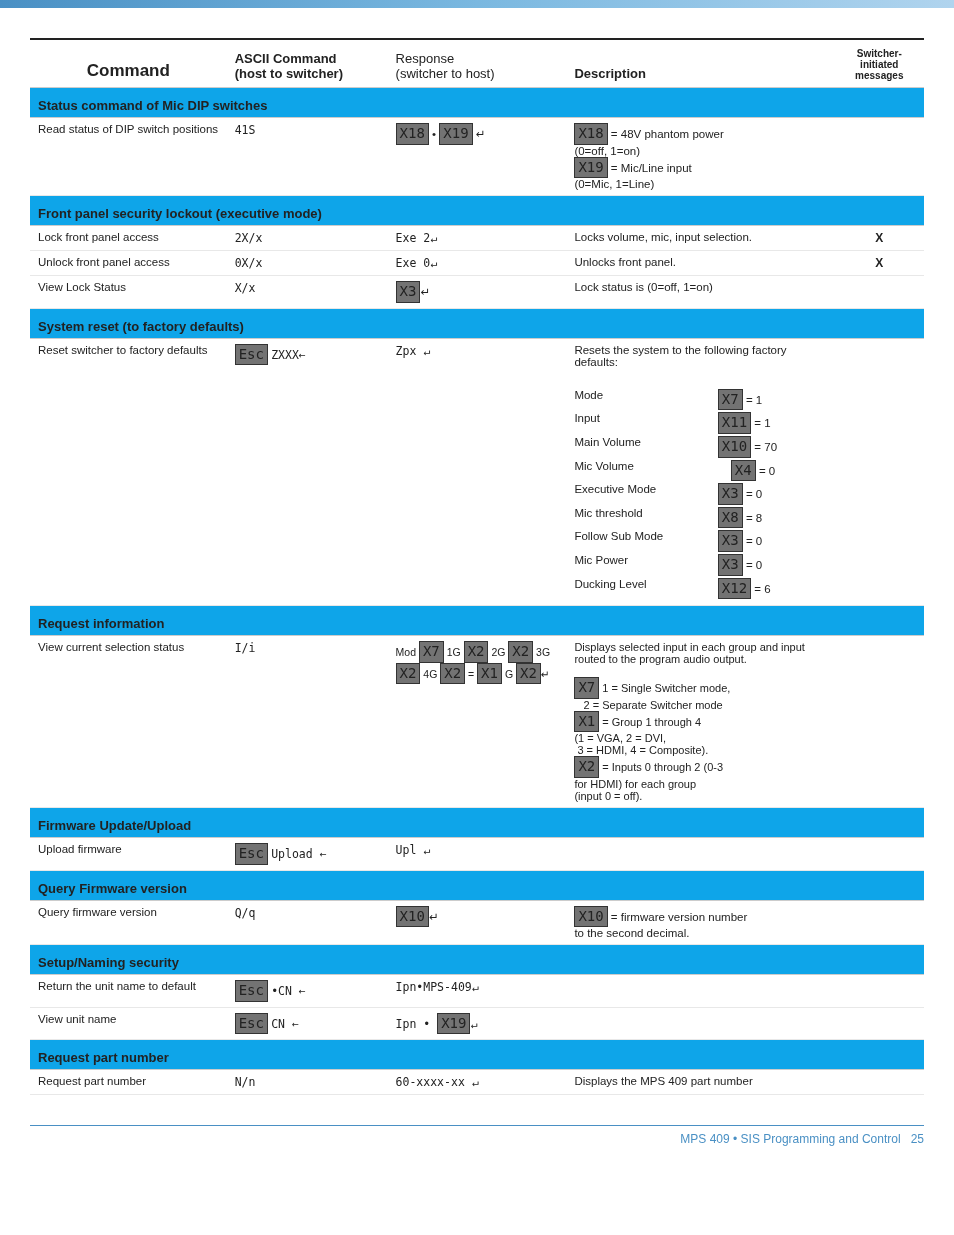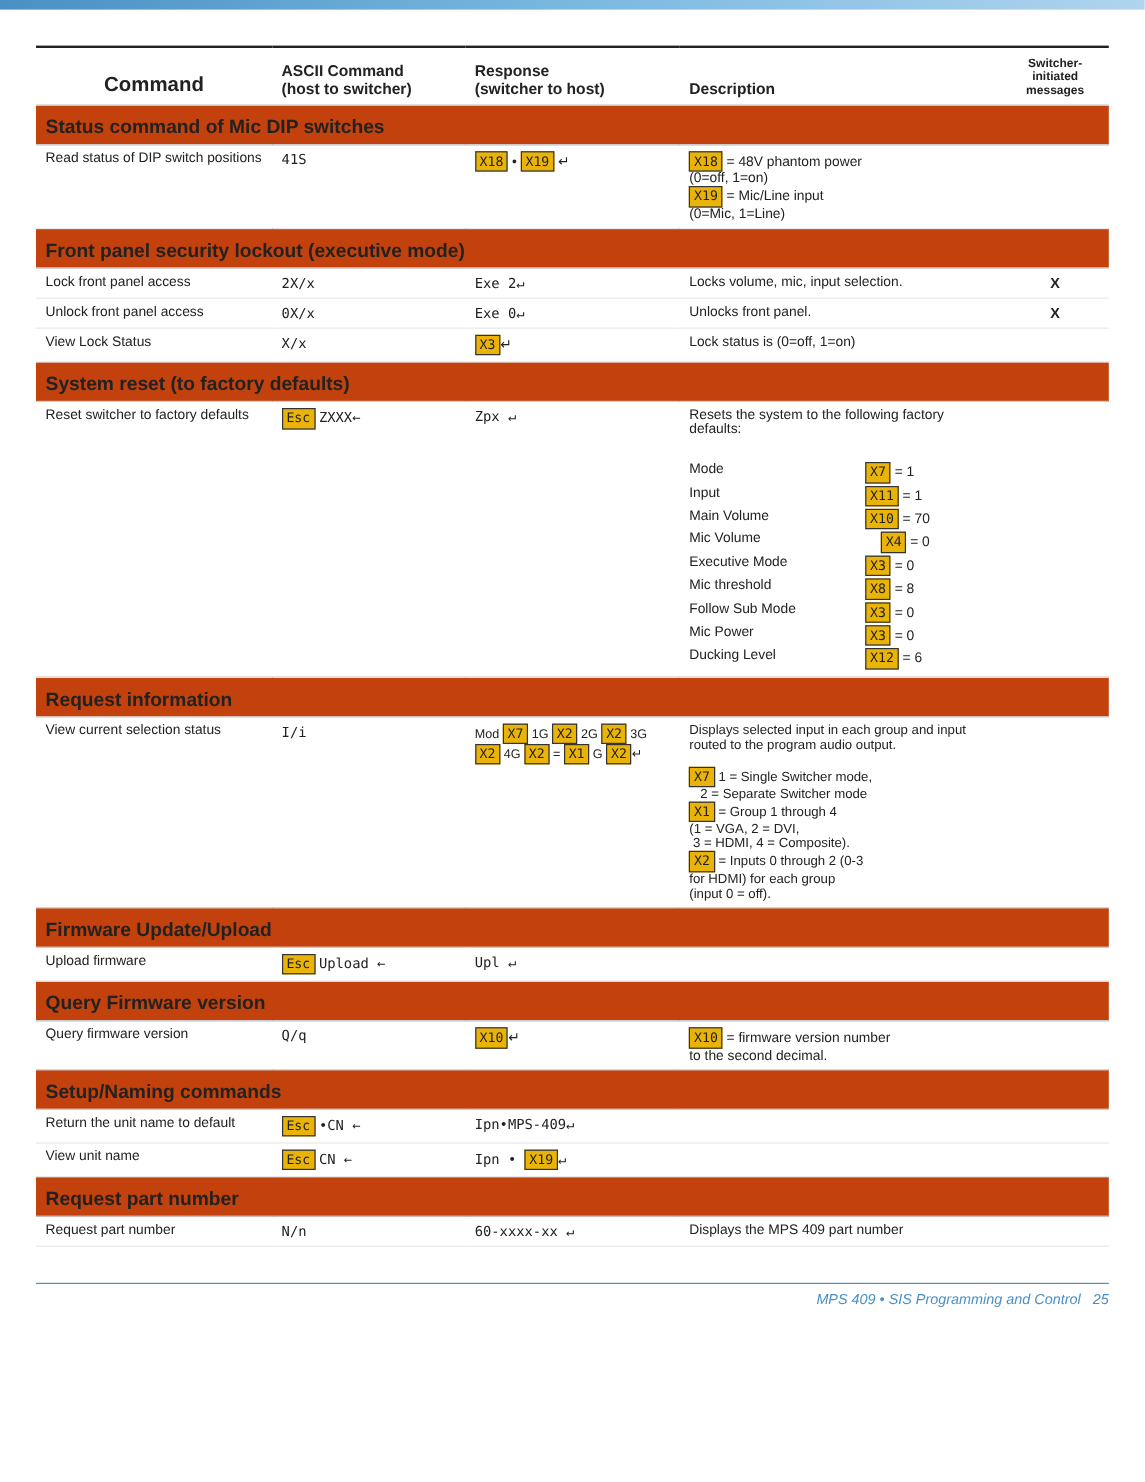--- a/index.html
+++ b/index.html
@@ -38,21 +38,21 @@
       width: 22%;
       text-align: center;
     }
     th.ascii-col {
       font-size: 13px;
       font-weight: bold;
       width: 18%;
     }
     th.response-col {
       font-size: 13px;
-      font-weight: bold;
+      font-weight: normal;
       width: 20%;
     }
     th.desc-col {
       font-size: 13px;
       font-weight: bold;
       width: 30%;
     }
     th.switcher-col {
       font-size: 10px;
       font-weight: bold;
@@ -60,53 +60,52 @@
       text-align: center;
     }
     td {
       padding: 5px 8px;
       vertical-align: top;
       font-size: 11.5px;
       border-bottom: 1px solid #e8e8e8;
     }
     tr.section-header td {
       font-weight: bold;
-      font-size: 16px;
-      background: #c2410c;
+      font-size: 13px;
+      background: #0ea5e9;
       padding-top: 10px;
       padding-bottom: 4px;
       border-bottom: 1px solid #ccc;
     }
     tr.section-header td {
       border-top: 1px solid #bbb;
     }
     .kbd {
       display: inline-block;
       border: 1px solid #333;
       padding: 0 3px;
-      font-size: 11px;
+      font-size: 14px;
       font-family: monospace;
-      background: #eab308;
+      background: #737373;
       line-height: 1.4;
     }
     .x-mark {
       font-weight: bold;
       font-size: 12px;
       text-align: center;
     }
     .footer-bar {
       margin-top: 30px;
       display: flex;
       justify-content: flex-end;
       align-items: center;
       border-top: 1px solid #4a90c4;
       padding-top: 6px;
       color: #4a90c4;
       font-size: 12px;
-      font-style: italic;
     }
     .footer-text {
       color: #4a90c4;
     }
     .mono {
       font-family: monospace;
     }
     .switcher-cell {
       text-align: center;
     }
@@ -279,21 +278,21 @@
         <td>
           <span class="kbd">X10</span>↵
         </td>
         <td>
           <span class="kbd">X10</span> = firmware version number<br>to the second decimal.
         </td>
         <td class="switcher-cell"></td>
       </tr>
 
       <tr class="section-header">
-        <td colspan="5"><strong>Setup/Naming commands</strong></td>
+        <td colspan="5"><strong>Setup/Naming security</strong></td>
       </tr>
       <tr>
         <td>Return the unit name to default</td>
         <td>
           <span class="kbd">Esc</span>
           <span class="mono"> •CN ←</span>
         </td>
         <td class="mono">Ipn•MPS-409↵</td>
         <td></td>
         <td class="switcher-cell"></td>

